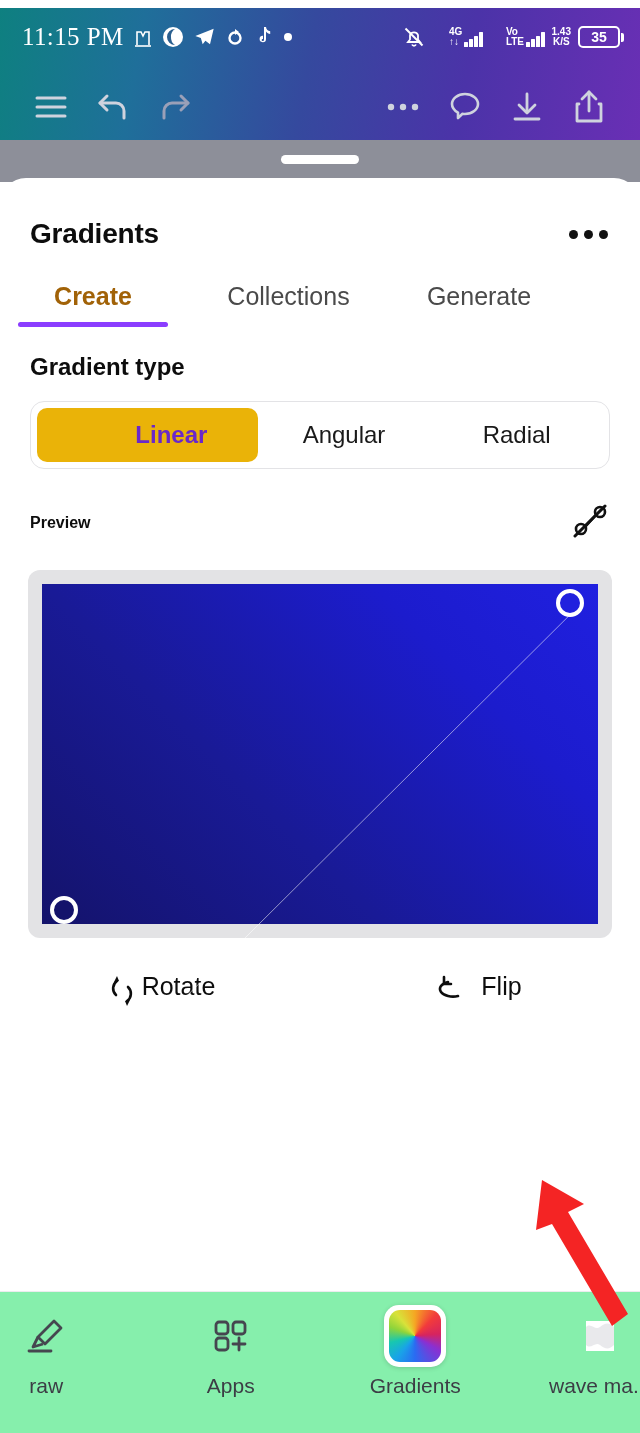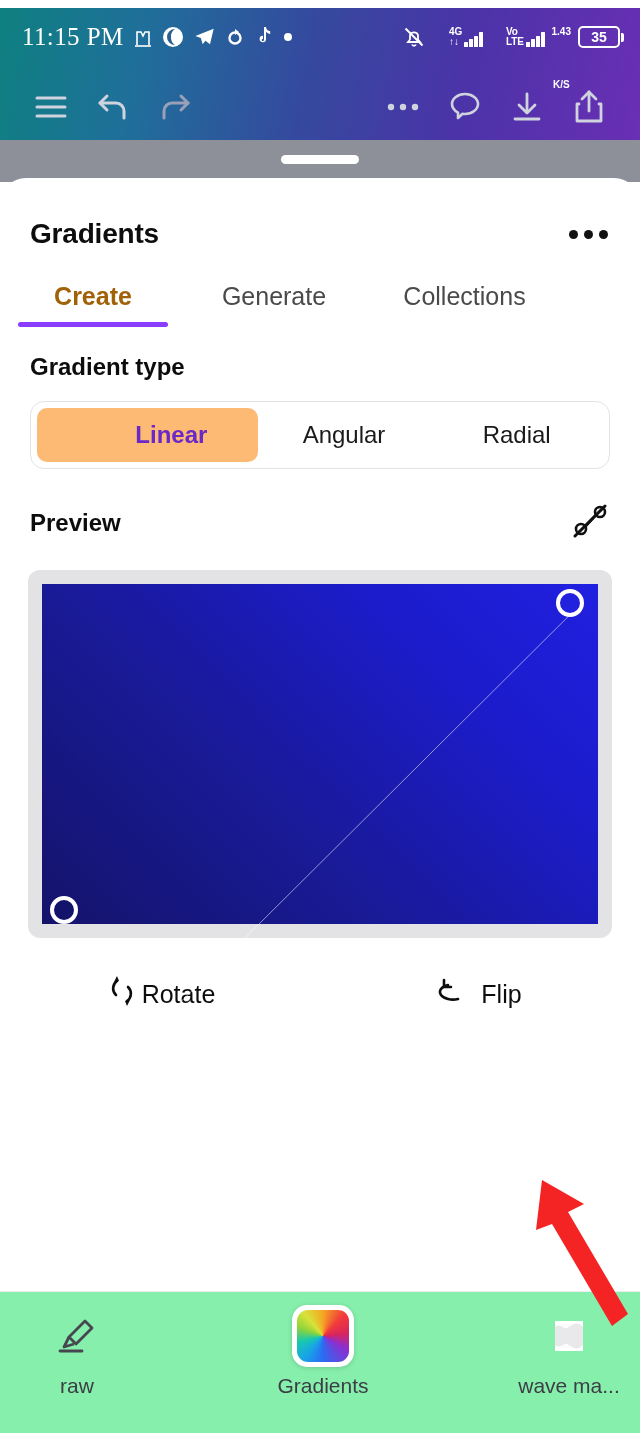--- a/index.html
+++ b/index.html
@@ -26,21 +26,21 @@
   .st-ico{ display:inline-flex; align-items:center; justify-content:center; }
   .status-right{ display:flex; align-items:center; gap:7px; }
   .net-group{ display:flex; align-items:flex-end; gap:2px; }
   .net-label{ font-size:10px; line-height:10px; font-weight:bold; text-align:left;margin-left:16px; }
   .net-label span{ display:block; }
   .bars{ display:flex; align-items:flex-end; gap:1.5px; height:16px; }
   .bars i{ width:3.5px; background:#fff; border-radius:.5px; display:block; }
   .bars i:nth-child(1){height:5px;} .bars i:nth-child(2){height:8px;}
   .bars i:nth-child(3){height:11px;} .bars i:nth-child(4){height:15px;}
   .speed{ font-size:10px; line-height:10px; font-weight:bold; text-align:center; }
-  .speed span{ display:block;margin-top:43px; }
+  .speed span{ display:block; }
   .battery{ display:flex; align-items:center;justify-content:center; }
   .battery-body{
     border:2px solid #fff; border-radius:5px; height:22px; min-width:42px;
     display:flex; align-items:center; justify-content:center;
     font-size:14px; font-weight:bold; padding:0 3px; color:#fff;
   }
   .battery-cap{ width:3px; height:9px; background:#fff; border-radius:0 2px 2px 0; margin-left:1px;}
 
   .toolbar{
     height:82px; display:flex; align-items:center; padding:0 20px;
@@ -96,28 +96,28 @@
   
   .segmented{
     margin:20px 30px 0 30px; height:68px;
     border:1.5px solid #e3e3e6; border-radius:14px;
     display:flex; align-items:center; padding:6px;
   }
   .seg{
     flex:1; height:100%; display:flex; align-items:center; justify-content:center;
     font-size:24px; color:#1a1a1a; border-radius:10px;
   }
-  .seg.active{ background:#fdba74; color:#6a28c9; font-weight:bold;padding-left:48px; }
+  .seg.active{ background:#eab308; color:#6a28c9; font-weight:bold;padding-left:48px; }
 
   
   .preview-head{
     display:flex; align-items:center; justify-content:space-between;
     padding:33px 30px 0 30px;
   }
-  .preview-label{ font-size:24px; font-weight:bold; color:#0d0d0d; }
+  .preview-label{ font-size:16px; font-weight:bold; color:#0d0d0d; }
 
   
   .canvas-frame{
     margin:26px 28px 0 28px; height:368px;
     background:#e3e3e5; border-radius:12px; padding:14px;
   }
   .canvas{
     position:relative; width:100%; height:100%;
     background:linear-gradient(45deg,#14136b 0%,#191a96 38%,#1c1ccd 75%,#2020e0 100%);
   }
@@ -125,21 +125,21 @@
   .handle{
     position:absolute; width:28px; height:28px; border-radius:50%;
     border:4px solid #ffffff; transform:translate(-50%,-50%);
   }
   .handle.start{ left:4%; top:96%; background:#14136b; }
   .handle.end{ left:95%; top:5.5%; background:#2121de; }
 
   
   .actions{ display:flex; padding:34px 0 0 0; }
   .action{
-    flex:1; display:flex; align-items:center; justify-content:center; gap:3px;
+    flex:1; display:flex; justify-content:center; gap:3px;
     font-size:25px; color:#0d0d0d;
   }
 
   
   .bottom-nav{
     position:absolute; bottom:0; left:0; width:640px; height:142px;
     background:#86efac; border-top:1.5px solid #ececee;
     display:flex; align-items:flex-start; padding-top:18px;
   }
   .nav-item{
@@ -321,25 +321,25 @@
         <i></i>
         <i></i>
         <i></i>
       </div>
   </div>
 
   <div class="tabs">
     <div class="tab t1 active">
       <span>Create</span>
     </div>
+    <div class="tab t3">
+      <span>Collections</span>
+    </div>
     <div class="tab t2">
       <span>Generate</span>
-    </div>
-    <div class="tab t3">
-      <span>Collections</span>
     </div>
   </div>
 
   <div class="section-label">Gradient type</div>
 
   <div class="segmented">
     <div class="seg active">
       <span>Linear</span>
     </div>
     <div class="seg">
@@ -403,20 +403,31 @@
       <svg width="46" height="46" viewBox="0 0 46 46">
         <path d="M31 8l7 7-16 16-7-7z" fill="none" stroke="#45464f" stroke-width="2.8" stroke-linejoin="round"></path>
         <path d="M15 24l-5 10 10-3" fill="none" stroke="#45464f" stroke-width="2.8" stroke-linejoin="round"></path>
         <path d="M6 38h22" stroke="#45464f" stroke-width="2.8" stroke-linecap="round"></path>
       </svg>
     </div>
     <div class="nav-label">raw</div>
   </div>
 
 
+  <div class="nav-item">
+    <div class="nav-icon">
+      <svg width="46" height="44" viewBox="0 0 46 44">
+        <rect x="8" y="8" width="12" height="12" rx="3" fill="none" stroke="#45464f" stroke-width="2.8"></rect>
+        <rect x="25" y="8" width="12" height="12" rx="3" fill="none" stroke="#45464f" stroke-width="2.8"></rect>
+        <rect x="8" y="24" width="12" height="12" rx="3" fill="none" stroke="#45464f" stroke-width="2.8"></rect>
+        <path d="M31 24v12M25 30h12" stroke="#45464f" stroke-width="2.8" stroke-linecap="round"></path>
+      </svg>
+    </div>
+    <div class="nav-label">Apps</div>
+  </div>
 
   <div class="nav-item">
     <div class="nav-icon">
       <div class="grad-tile-wrap">
         <div class="grad-tile"></div>
       </div>
     </div>
     <div class="nav-label">Gradients</div>
   </div>
 

